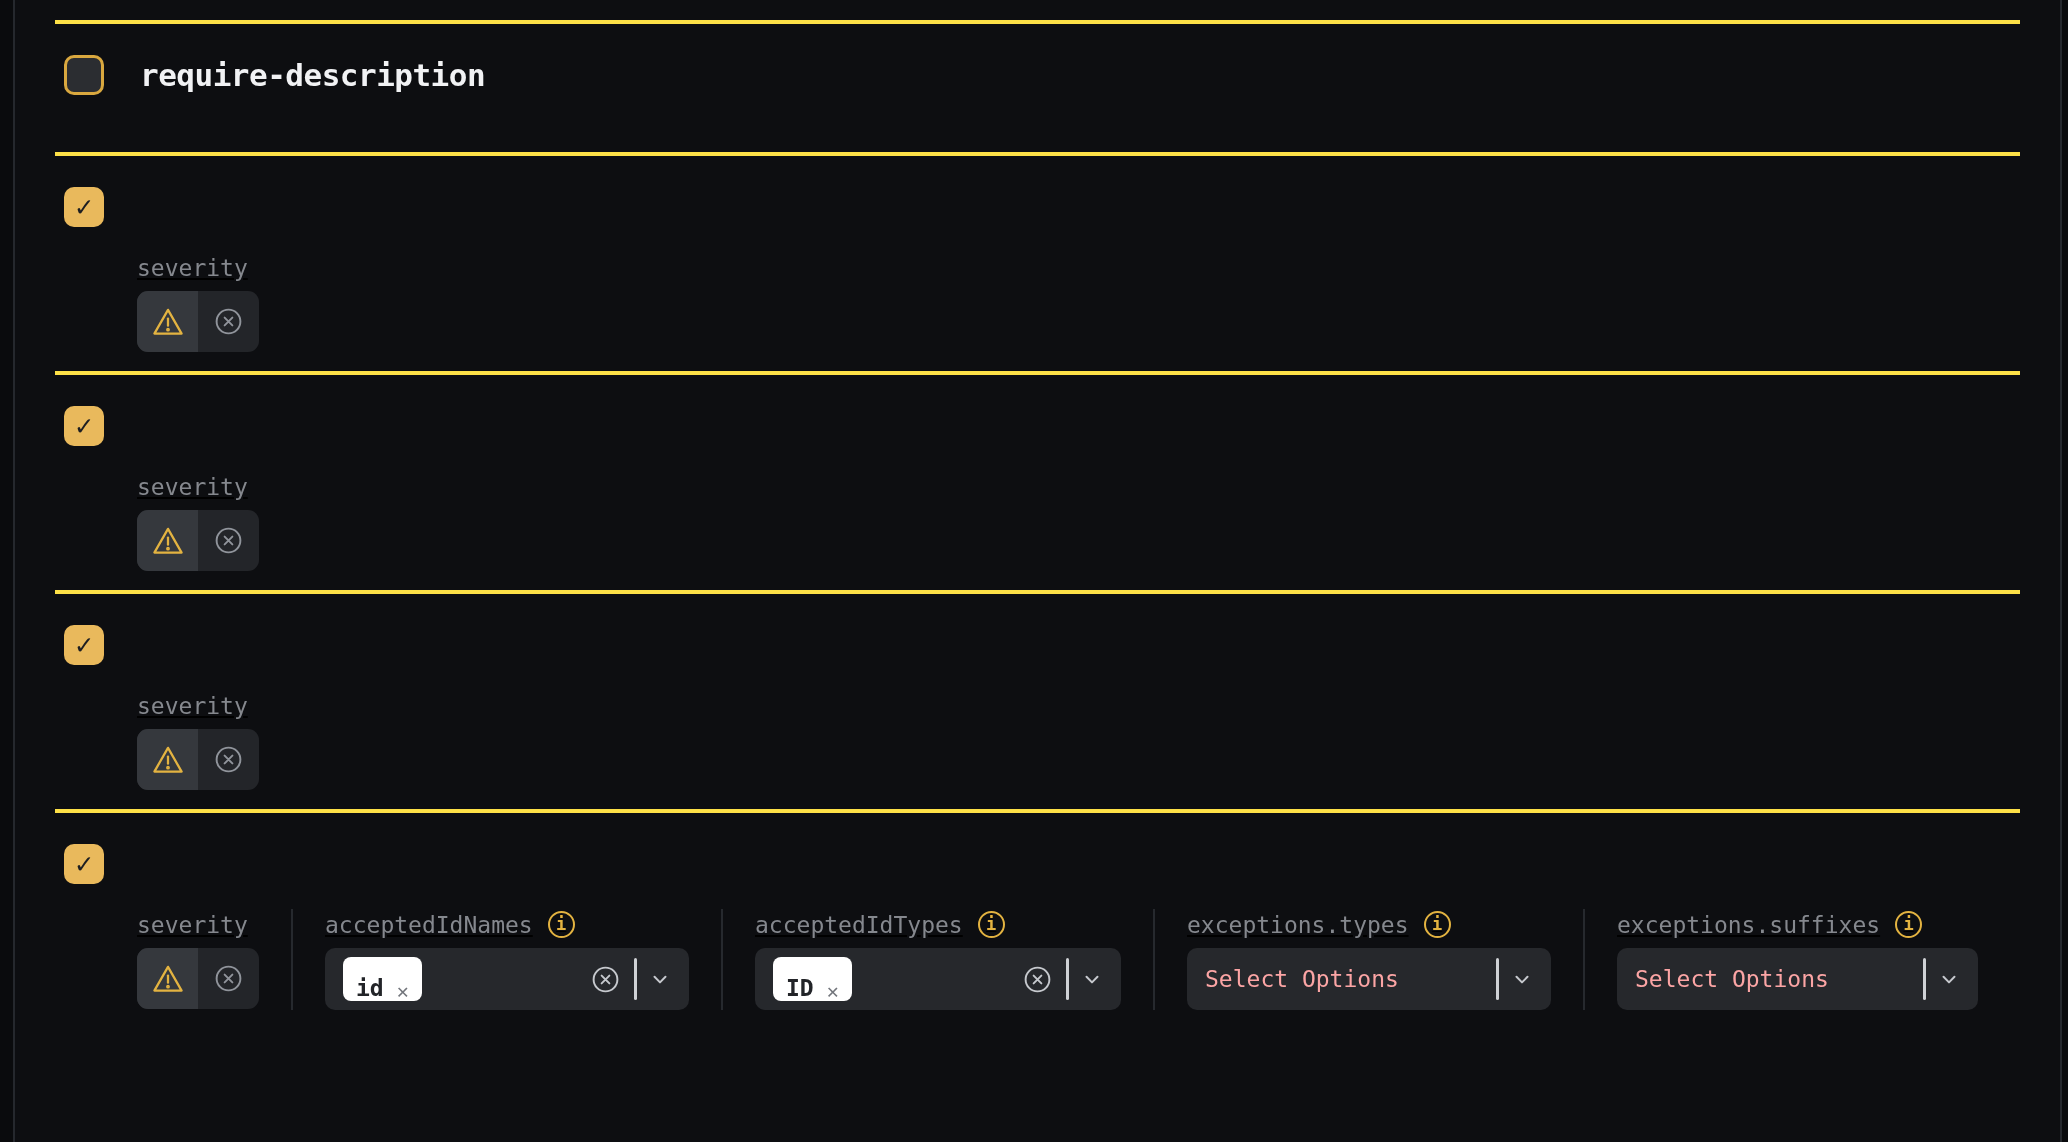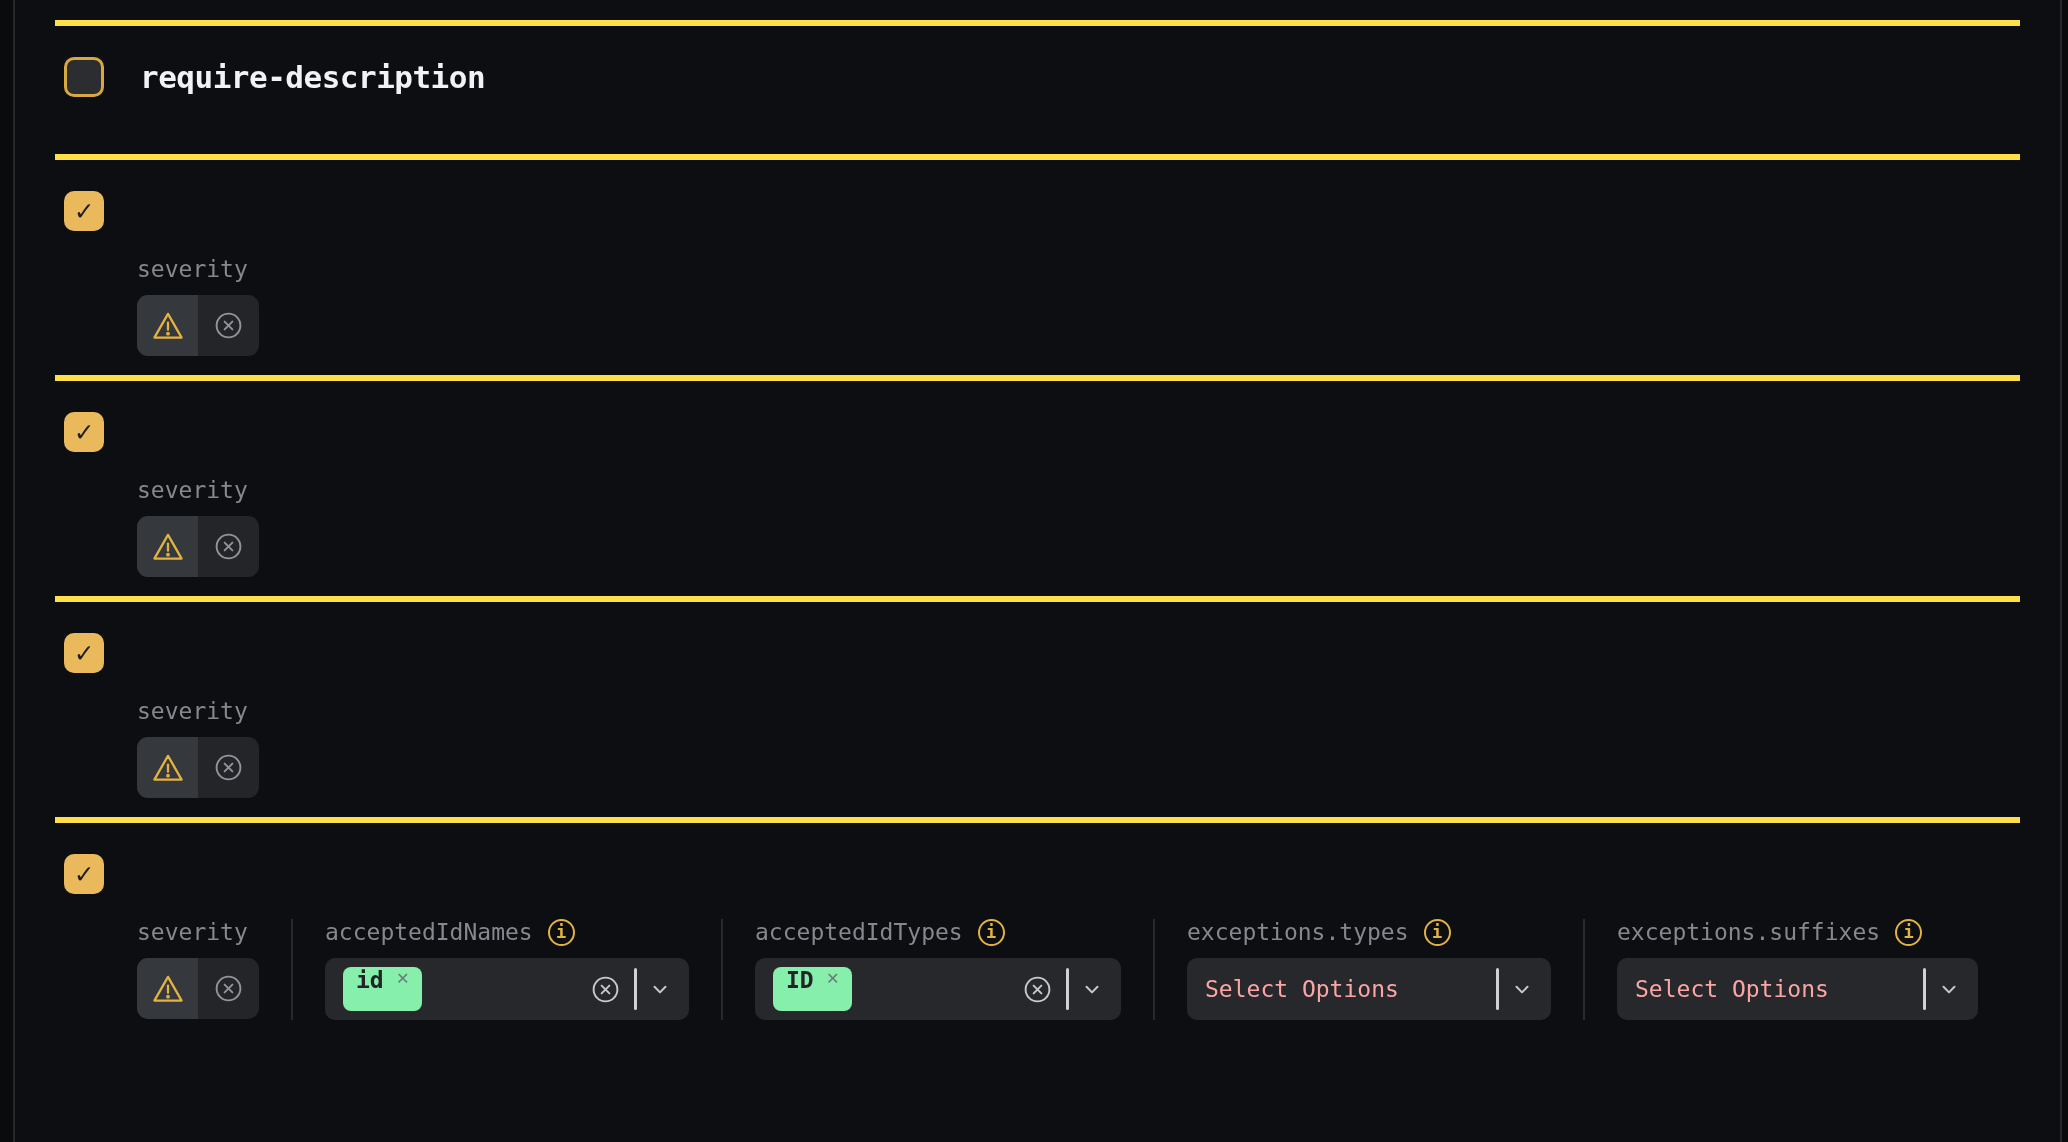--- a/index.html
+++ b/index.html
@@ -13,21 +13,21 @@
     position: absolute;
     left: 13px; top: -40px;
     width: 2049px; height: 1199px;
     background: #0d0e11;
     border: 2px solid #25282d;
     border-radius: 16px;
     padding: 0 40px;
   }
   .top-spacer { height: 58px; }
   .rule {
-    border-top: 6px solid #fde047;
+    border-top: 4px solid #fde047;
     padding: 31px 0 19px 0;
   }
   .rule.plain { padding-bottom: 57px; }
   .rule-head { display: flex; align-items: center; gap: 36px; padding-left: 9px; }
   .checkbox {
     width: 40px; height: 40px;
     border-radius: 10px;
     flex: 0 0 auto;
     display: flex; align-items: center; justify-content: center;
     cursor: pointer;
@@ -35,21 +35,21 @@
   .checkbox.unchecked { background: #2b2d31; border: 3px solid #d9a83f; }
   .checkbox.checked   { background: #e9b95c; }
   .checkbox .tick { color: #1d1e21; font-size: 28px; font-weight: bold; line-height: 1; }
   .rule-title {
     font-size: 31px; font-weight: bold; color: #f1f2f4;
     white-space: nowrap; letter-spacing: -0.5px;
   }
   .fields { display: flex; align-items: stretch; margin-left: 82px; margin-top: 25px; }
   .field  { display: flex; flex-direction: column; flex: 0 0 auto; }
   .col-divider { width: 2px; background: #26292e; align-self: stretch; margin: 0 32px; flex: 0 0 auto; }
-  .field-label-row { display: flex; align-items: flex-start; gap: 15px; height: 29px; margin-bottom: 10px; }
+  .field-label-row { display: flex; align-items: flex-end; gap: 15px; height: 29px; margin-bottom: 10px; text-decoration: underline; }
   .field-label { font-size: 23px; color: #85888e; white-space: nowrap; }
   .info-icon {
     width: 27px; height: 27px; border-radius: 50%;
     border: 2px solid #e3b341; color: #e3b341;
     display: flex; align-items: center; justify-content: center;
     font-size: 17px; font-weight: bold; line-height: 1;
     cursor: pointer; flex: 0 0 auto;
   }
   .seg {
     display: flex; width: 122px; height: 61px;
@@ -63,24 +63,24 @@
   .seg-btn.selected { background: #35383d; }
   .select {
     height: 62px;
     background: #26282c; border-radius: 10px;
     display: flex; align-items: center;
     padding: 0 16px 0 18px;
     cursor: pointer;
   }
   .chips { flex: 1 1 auto; display: flex; gap: 10px; align-items: center; }
   .chip {
-    background: #86efac; color: #222428;
+    background: #ffffff; color: #222428;
     height: 44px; border-radius: 8px;
     padding: 0 13px;
-    display: flex; align-items: flex-start; gap: 13px;
+    display: flex; align-items: flex-end; gap: 13px;
     font-size: 23px; font-weight: bold;
   }
   .chip-x { color: #73767c; font-size: 20px; font-weight: normal; cursor: pointer; line-height: 1; }
   .placeholder { flex: 1 1 auto; color: #fca5a5; font-size: 23px; white-space: nowrap; }
   .icon-btn { display: flex; align-items: center; justify-content: center; cursor: pointer; flex: 0 0 auto; }
   .clear-btn { margin-right: 13px; }
   .select-bar { width: 3px; height: 42px; background: #cfd2d6; border-radius: 2px; margin-right: 10px; flex: 0 0 auto; }
   .chevron { width: 26px; }
   svg { display: block; }
 </style>

